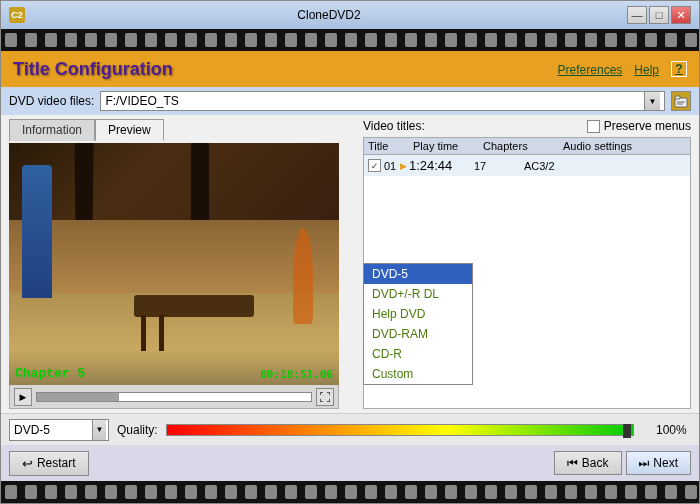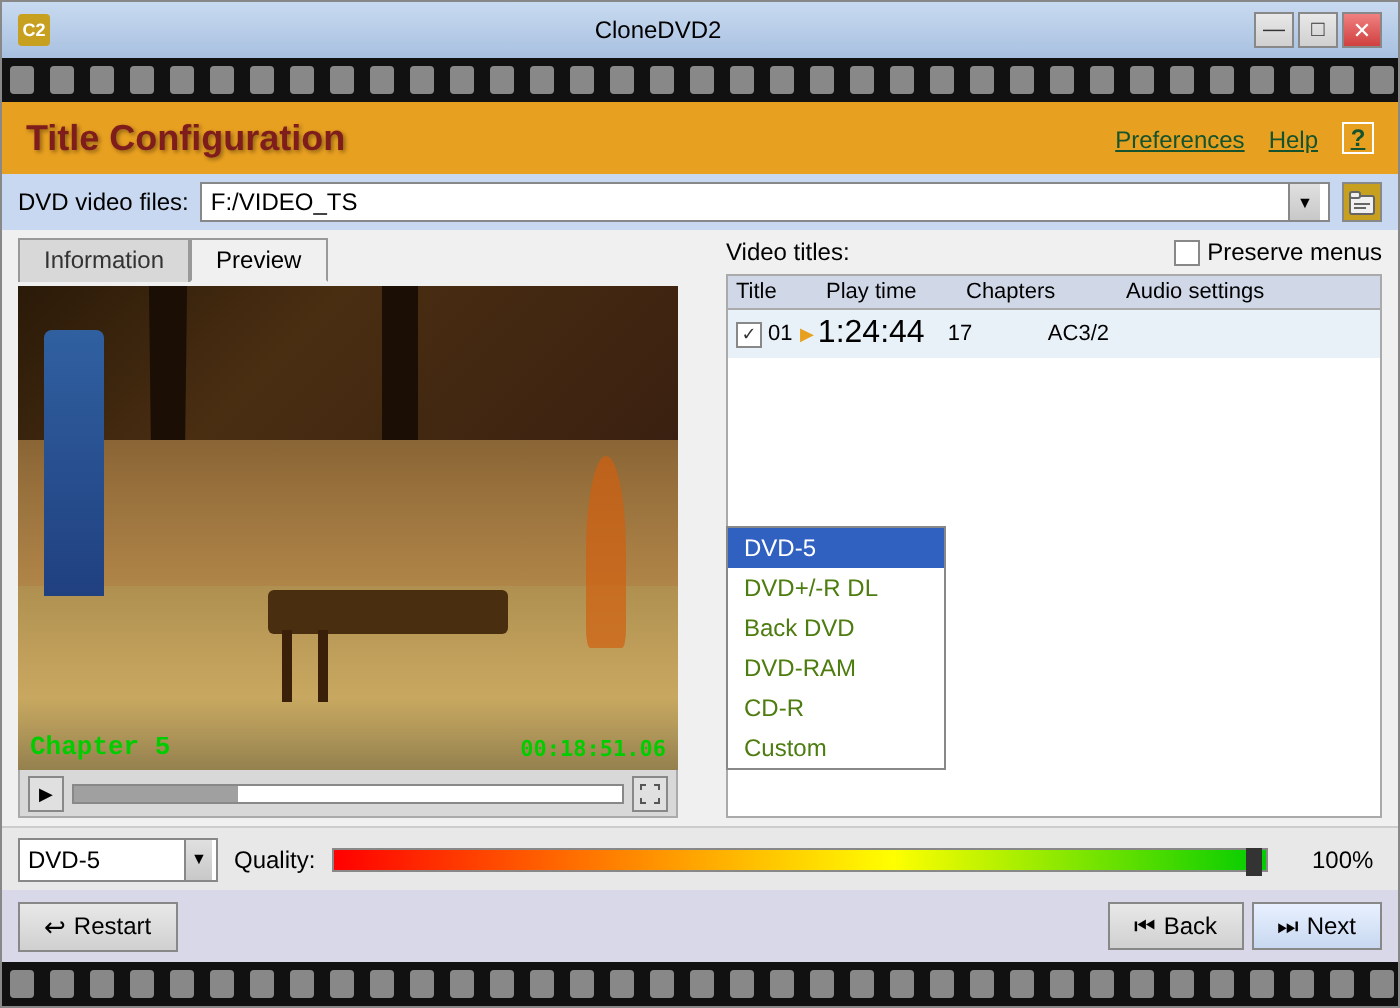--- a/index.html
+++ b/index.html
@@ -105,21 +105,21 @@
       background: #e8a020;
       height: 36px;
       display: flex;
       align-items: center;
       padding: 0 12px;
       flex-shrink: 0;
       justify-content: space-between;
     }
 
     .main-header-title {
-      color: #7f1d1d;
+      color: #4c1d95;
       font-size: 18px;
       font-weight: bold;
       text-shadow: 1px 1px 2px rgba(0,0,0,0.4);
     }
 
     .main-header-links {
       display: flex;
       gap: 12px;
       color: #14532d;
       font-size: 12px;
@@ -395,21 +395,21 @@
     }
 
     .titles-row-play-icon {
       color: #e8a020;
       font-size: 9px;
       margin-right: 2px;
     }
 
     .titles-row-playtime {
       width: 55px;
-      font-size: 16px;
+      font-size: 13px;
     }
 
     .titles-row-chapters {
       width: 60px;
       font-size: 11px;
       padding-left: 10px;
     }
 
     .titles-row-audio {
       flex: 1;
@@ -699,21 +699,21 @@
           <span class="titles-row-playtime">1:24:44</span>
           <span class="titles-row-chapters">17</span>
           <span class="titles-row-audio">AC3/2</span>
         </div>
       </div>
 
       <div style="position:relative;margin-top:auto;">
         <div class="dropdown-menu" style="bottom:24px;">
           <div class="dropdown-item selected">DVD-5</div>
           <div class="dropdown-item">DVD+/-R DL</div>
-          <div class="dropdown-item">Back DVD</div>
+          <div class="dropdown-item">Help DVD</div>
           <div class="dropdown-item">DVD-RAM</div>
           <div class="dropdown-item">CD-R</div>
           <div class="dropdown-item">Custom</div>
         </div>
       </div>
     </div>
   </div>
 
   <div class="bottom-row">
     <div class="output-select">

